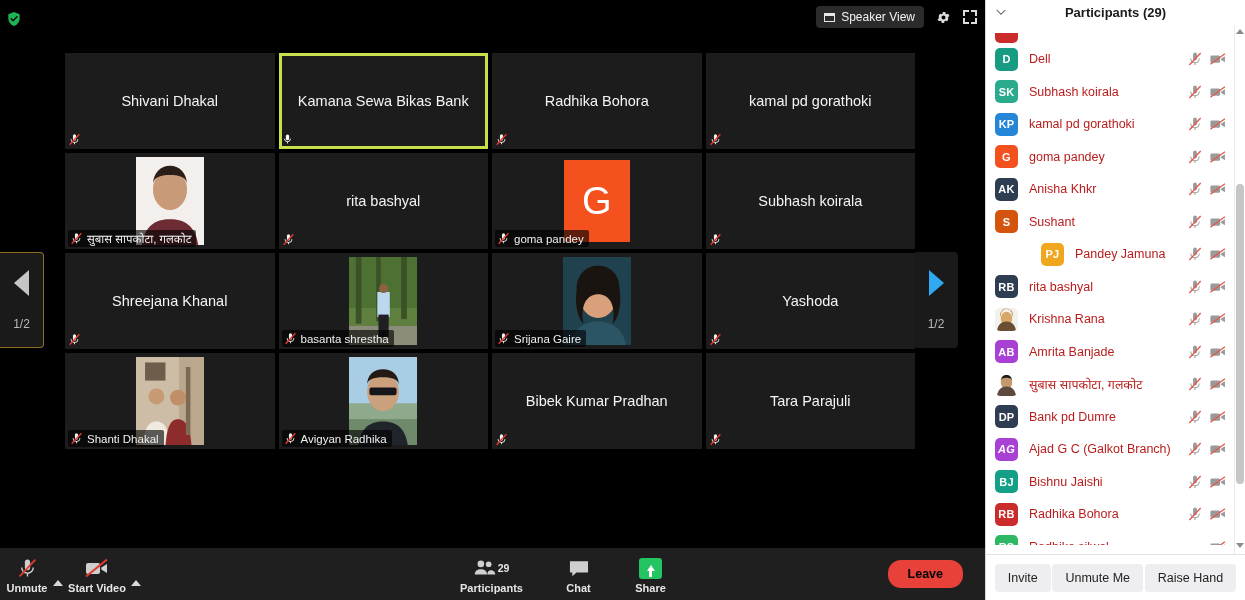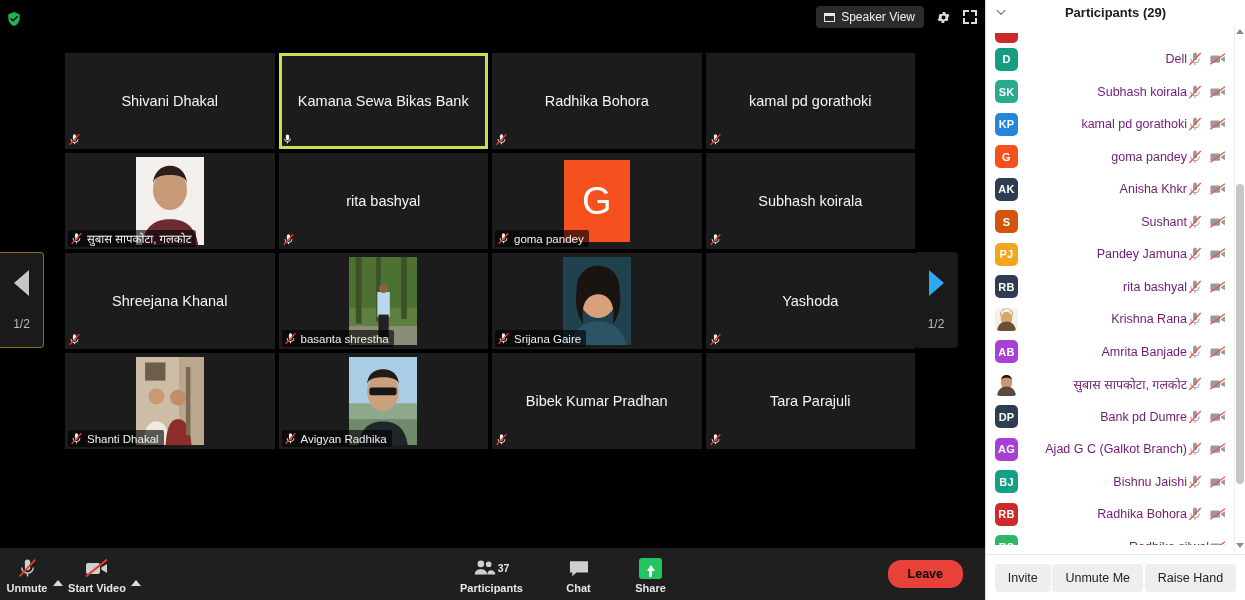--- a/index.html
+++ b/index.html
@@ -136,22 +136,22 @@
     padding-right:10px;
   }
   .prow { display:flex; align-items:center; height:32.5px; padding-left:9px; }
   .pav {
     width:23px; height:23px; border-radius:5px; flex:none;
     display:flex; align-items:center; justify-content:center;
     color:#fff; font-size:11px; font-weight:bold; letter-spacing:.2px;
     overflow:hidden;
   }
   .pname {
-    flex:1; margin-left:11px; font-size:12.5px; color:#701a75;
-    white-space:nowrap; overflow:hidden; text-overflow:ellipsis;text-align:right;
+    flex:1; margin-left:11px; font-size:12.5px; color:#b91c1c;
+    white-space:nowrap; overflow:hidden; text-overflow:ellipsis;
   }
   .picons { display:flex; align-items:center; gap:6px; padding-right:8px; flex:none; }
 
   
   #panel-scrollbar {
     position:absolute; right:1px; top:26px; bottom:46px; width:10px;
     background:#fff; border-left:1px solid #ececec;
     display:flex; flex-direction:column; align-items:center; cursor:pointer;
   }
   .sb-arrow { width:0;height:0;border-left:4px solid transparent;border-right:4px solid transparent; margin:3px 0; }
@@ -454,21 +454,21 @@
       <div style="flex:1"></div>
 
       <div class="tb-item" style="min-width:72px">
         <span class="tb-icon">
           <svg width="22" height="16" viewBox="0 0 24 17">
             <circle cx="7.5" cy="4" r="3.6" fill="#cfcfcf"></circle>
               <circle cx="16" cy="4.4" r="3.1" fill="#cfcfcf"></circle>
             <path d="M.8 15.5c0-3.6 3-5.6 6.7-5.6s6.7 2 6.7 5.6z" fill="#cfcfcf"></path>
             <path d="M14.5 15.5c0-2.4 1.3-4.6 4-4.6 2.8 0 4.7 1.8 4.7 4.6z" fill="#cfcfcf"></path>
           </svg>
-          <span class="badge-count">37</span>
+          <span class="badge-count">29</span>
         </span>
         <span>Participants</span>
       </div>
       <div style="width:28px"></div>
       <div class="tb-item">
         <span class="tb-icon">
           <svg width="22" height="19" viewBox="0 0 24 21">
             <path d="M2 2.6h20v12.2H9.2L4.6 19v-4.2H2z" fill="#cfcfcf"></path>
           </svg>
         </span>
@@ -592,21 +592,21 @@
     <line x1="3.5" y1="21" x2="20.5" y2="3" stroke="#e05a4e" stroke-width="2"></line>
             </svg>
             <svg width="18" height="14" viewBox="0 0 26 18">
     <rect x="2" y="4" width="14" height="10.5" rx="2" fill="#9a9a9a"></rect>
     <path d="M17.2 8.6 23 5.2v8.4l-5.8-3.4z" fill="#9a9a9a"></path>
     <line x1="2" y1="16.5" x2="23" y2="1.5" stroke="#e05a4e" stroke-width="2"></line>
             </svg>
           </div>
         </div>
         <div class="prow">
-          <div class="pav" style="background: rgb(240, 167, 30);">PJ</div>
+          <div class="pav" style="background: rgb(240, 167, 30); margin-left: 46px;">PJ</div>
           <div class="pname">Pandey Jamuna</div>
           <div class="picons">
             <svg width="16" height="16" viewBox="0 0 24 24">
     <path d="M12 14.2a2.9 2.9 0 0 0 2.9-2.9V5.2a2.9 2.9 0 0 0-5.8 0v6.1a2.9 2.9 0 0 0 2.9 2.9z" fill="#9a9a9a"></path>
     <path d="M17.6 11.1a5.6 5.6 0 0 1-11.2 0H4.9a7.2 7.2 0 0 0 6.3 7v2.8h1.6v-2.8a7.2 7.2 0 0 0 6.3-7z" fill="#9a9a9a"></path>
     <line x1="3.5" y1="21" x2="20.5" y2="3" stroke="#e05a4e" stroke-width="2"></line>
             </svg>
             <svg width="18" height="14" viewBox="0 0 26 18">
     <rect x="2" y="4" width="14" height="10.5" rx="2" fill="#9a9a9a"></rect>
     <path d="M17.2 8.6 23 5.2v8.4l-5.8-3.4z" fill="#9a9a9a"></path>
@@ -702,21 +702,21 @@
     <line x1="3.5" y1="21" x2="20.5" y2="3" stroke="#e05a4e" stroke-width="2"></line>
             </svg>
             <svg width="18" height="14" viewBox="0 0 26 18">
     <rect x="2" y="4" width="14" height="10.5" rx="2" fill="#9a9a9a"></rect>
     <path d="M17.2 8.6 23 5.2v8.4l-5.8-3.4z" fill="#9a9a9a"></path>
     <line x1="2" y1="16.5" x2="23" y2="1.5" stroke="#e05a4e" stroke-width="2"></line>
             </svg>
           </div>
         </div>
         <div class="prow">
-          <div class="pav" style="background: rgb(168, 64, 212);">AG</div>
+          <div class="pav" style="background: rgb(168, 64, 212); font-style: italic;">AG</div>
           <div class="pname">Ajad G C (Galkot Branch)</div>
           <div class="picons">
             <svg width="16" height="16" viewBox="0 0 24 24">
     <path d="M12 14.2a2.9 2.9 0 0 0 2.9-2.9V5.2a2.9 2.9 0 0 0-5.8 0v6.1a2.9 2.9 0 0 0 2.9 2.9z" fill="#9a9a9a"></path>
     <path d="M17.6 11.1a5.6 5.6 0 0 1-11.2 0H4.9a7.2 7.2 0 0 0 6.3 7v2.8h1.6v-2.8a7.2 7.2 0 0 0 6.3-7z" fill="#9a9a9a"></path>
     <line x1="3.5" y1="21" x2="20.5" y2="3" stroke="#e05a4e" stroke-width="2"></line>
             </svg>
             <svg width="18" height="14" viewBox="0 0 26 18">
     <rect x="2" y="4" width="14" height="10.5" rx="2" fill="#9a9a9a"></rect>
     <path d="M17.2 8.6 23 5.2v8.4l-5.8-3.4z" fill="#9a9a9a"></path>

